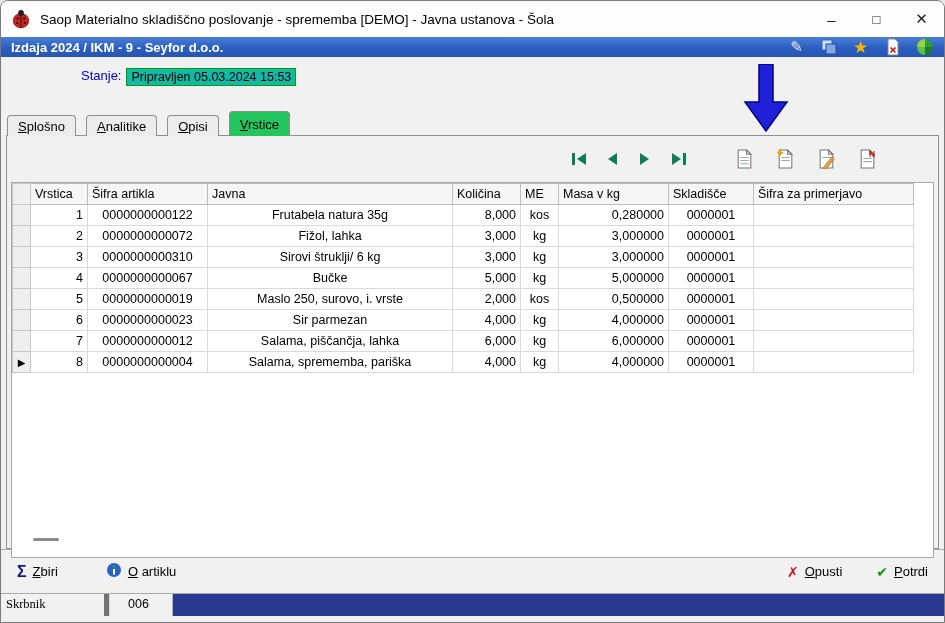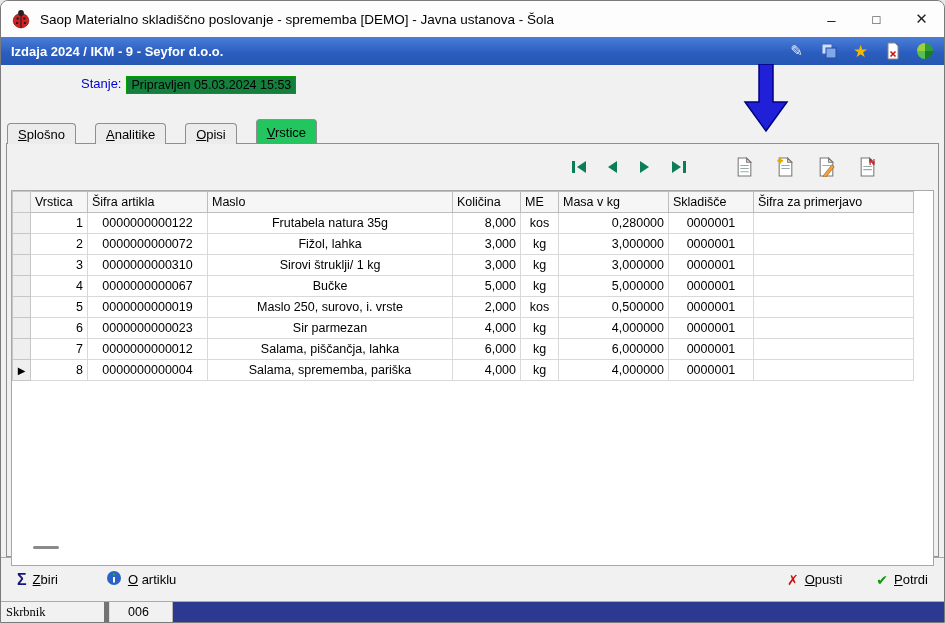--- a/index.html
+++ b/index.html
@@ -29,49 +29,49 @@
   .title { margin-left: 9px; font-size: 13.5px; }
   .wincontrols { margin-left: auto; display: flex; height: 100%; }
   .wc {
     width: 45px; height: 100%;
     display: flex; align-items: center; justify-content: center;
     font-size: 15px; color: #222; cursor: default;
   }
   .wc.max { font-size: 13px; }
   
   .headerbar {
-    height: 28px;
+    height: 20px;
     background: linear-gradient(180deg, #4a7fd8 0%, #2c5ec0 55%, #2556b2 100%);
     display: flex; align-items: center; padding: 0 10px;
   }
   .htitle { color: #fff; font-weight: bold; font-size: 13px; }
   .hicons { margin-left: auto; display: flex; align-items: center; gap: 13px; }
   .hicons span { display: inline-flex; width: 19px; height: 19px; align-items: center; justify-content: center; }
   .hicons svg { width: 18px; height: 18px; }
   .icon-edit { color: #e8e8e8; font-size: 15px; }
   .icon-star { color: #f5b800; font-size: 17px; }
   
   .staterow {
     height: 54px; background: #f1f1f1;
     display: flex; align-items: flex-start; padding: 11px 0 0 80px;
   }
   .statelabel { color: #0000cc; margin-right: 5px; }
   .statevalue {
-    background: #15803d; color: #000;
+    background: #14b8a6; color: #000;
     padding: 1px 4px; border: 1px solid #00a000; font-size: 12.5px;
   }
   
   .tabs {
     display: flex; align-items: flex-end; height: 25px;
     margin: 0 0 -1px 6px; position: relative; z-index: 3;
   }
   .tab {
     height: 21px; padding: 3px 10px 0 10px;
     background: #ececec; border: 1px solid #8f8f8f; border-bottom: none;
-    border-radius: 4px 4px 0 0; margin-right: 19px; font-size: 13px;
+    border-radius: 4px 4px 0 0; margin-right: 10px; font-size: 13px;
     cursor: default;
   }
   .tab.active { height: 25px; padding-top: 5px; background: #22c55e; }
   .accel { display: inline-block; }
   .accel::first-letter { text-decoration: underline; }
   
   .panel {
     position: relative; z-index: 2;
     margin: 0 5px; height: 414px;
     background: #f1f1f1; border: 1px solid #8f8f8f;
@@ -279,21 +279,21 @@
             <col style="width:38px">
             <col style="width:110px">
             <col style="width:85px">
             <col style="width:160px">
         </colgroup>
         <thead>
             <tr id="thead-row">
               <th class="sel"></th>
               <th>Vrstica</th>
               <th>Šifra artikla</th>
-              <th>Maslo</th>
+              <th>Javna</th>
               <th>Količina</th>
               <th>ME</th>
               <th>Masa v kg</th>
               <th>Skladišče</th>
               <th>Šifra za primerjavo</th>
             </tr>
           </thead>
         <tbody id="tbody">
             <tr>
               <td class="sel"></td>
@@ -314,21 +314,21 @@
               <td class="al-right">3,000</td>
               <td class="al-left">kg</td>
               <td class="al-right">3,000000</td>
               <td class="al-left">0000001</td>
               <td class="al-left"></td>
             </tr>
             <tr>
               <td class="sel"></td>
               <td class="al-right">3</td>
               <td class="al-left">0000000000310</td>
-              <td class="al-left">Sirovi štruklji/ 1 kg</td>
+              <td class="al-left">Sirovi štruklji/ 6 kg</td>
               <td class="al-right">3,000</td>
               <td class="al-left">kg</td>
               <td class="al-right">3,000000</td>
               <td class="al-left">0000001</td>
               <td class="al-left"></td>
             </tr>
             <tr>
               <td class="sel"></td>
               <td class="al-right">4</td>
               <td class="al-left">0000000000067</td>

